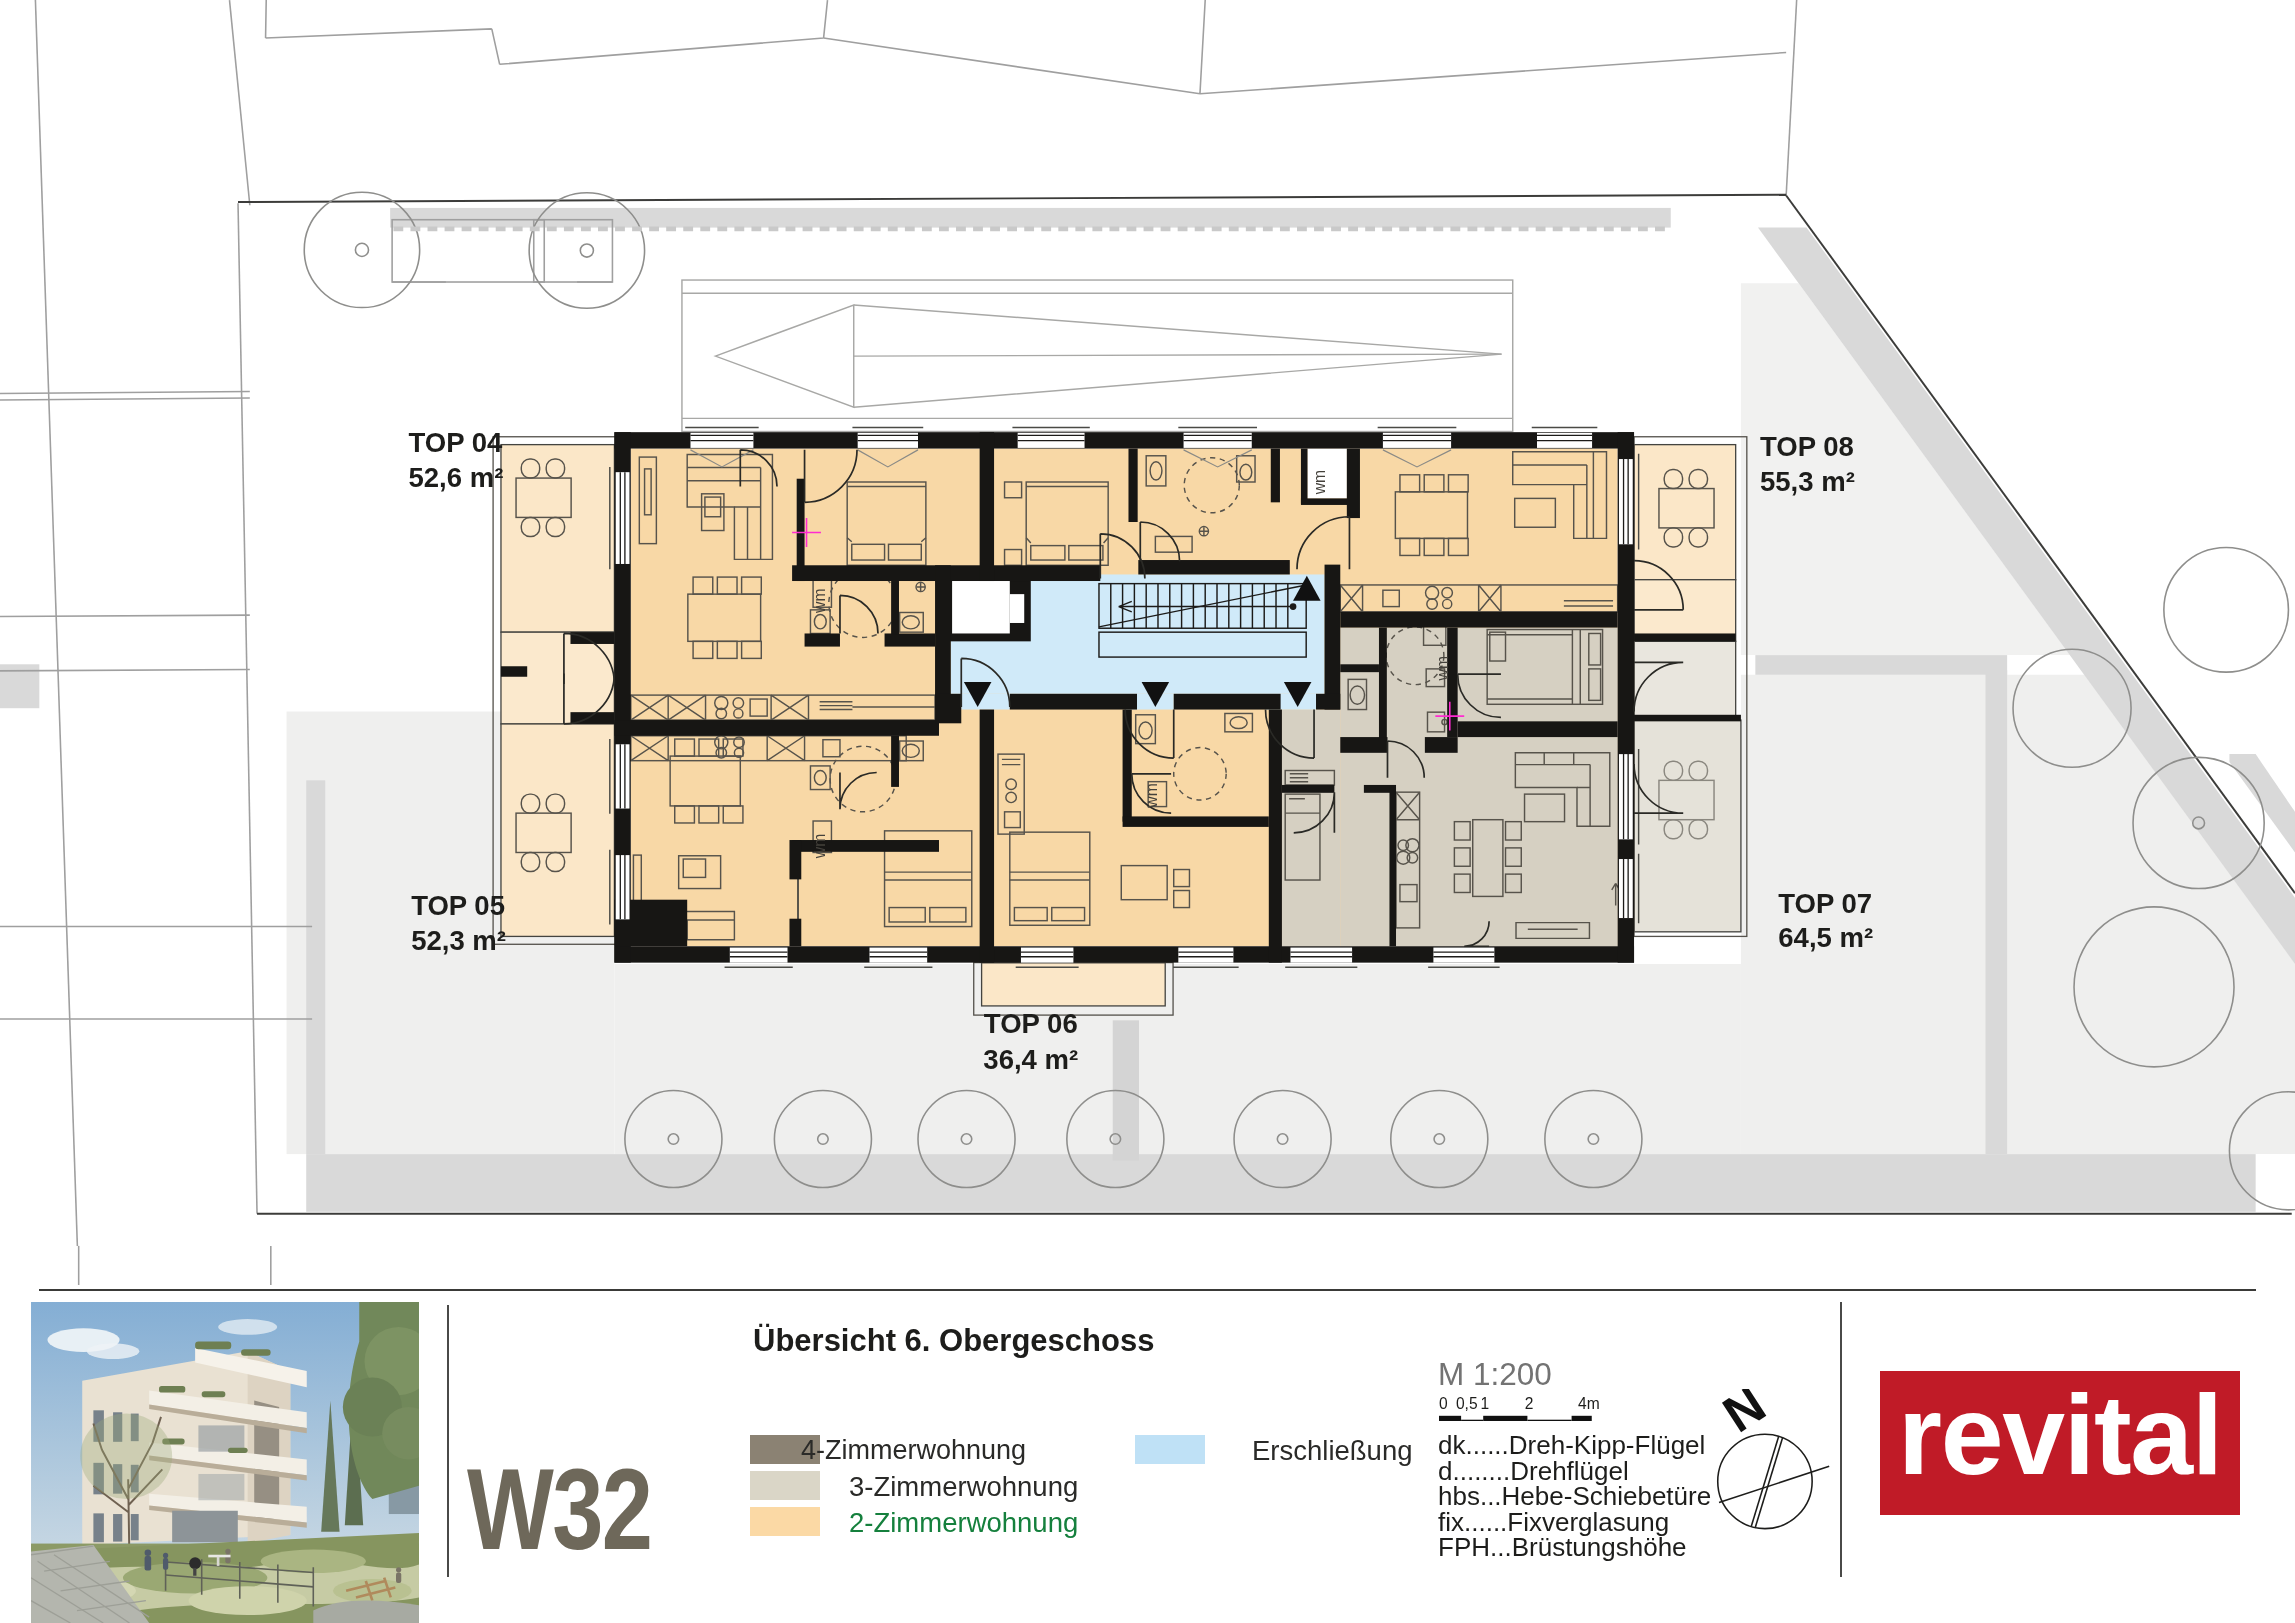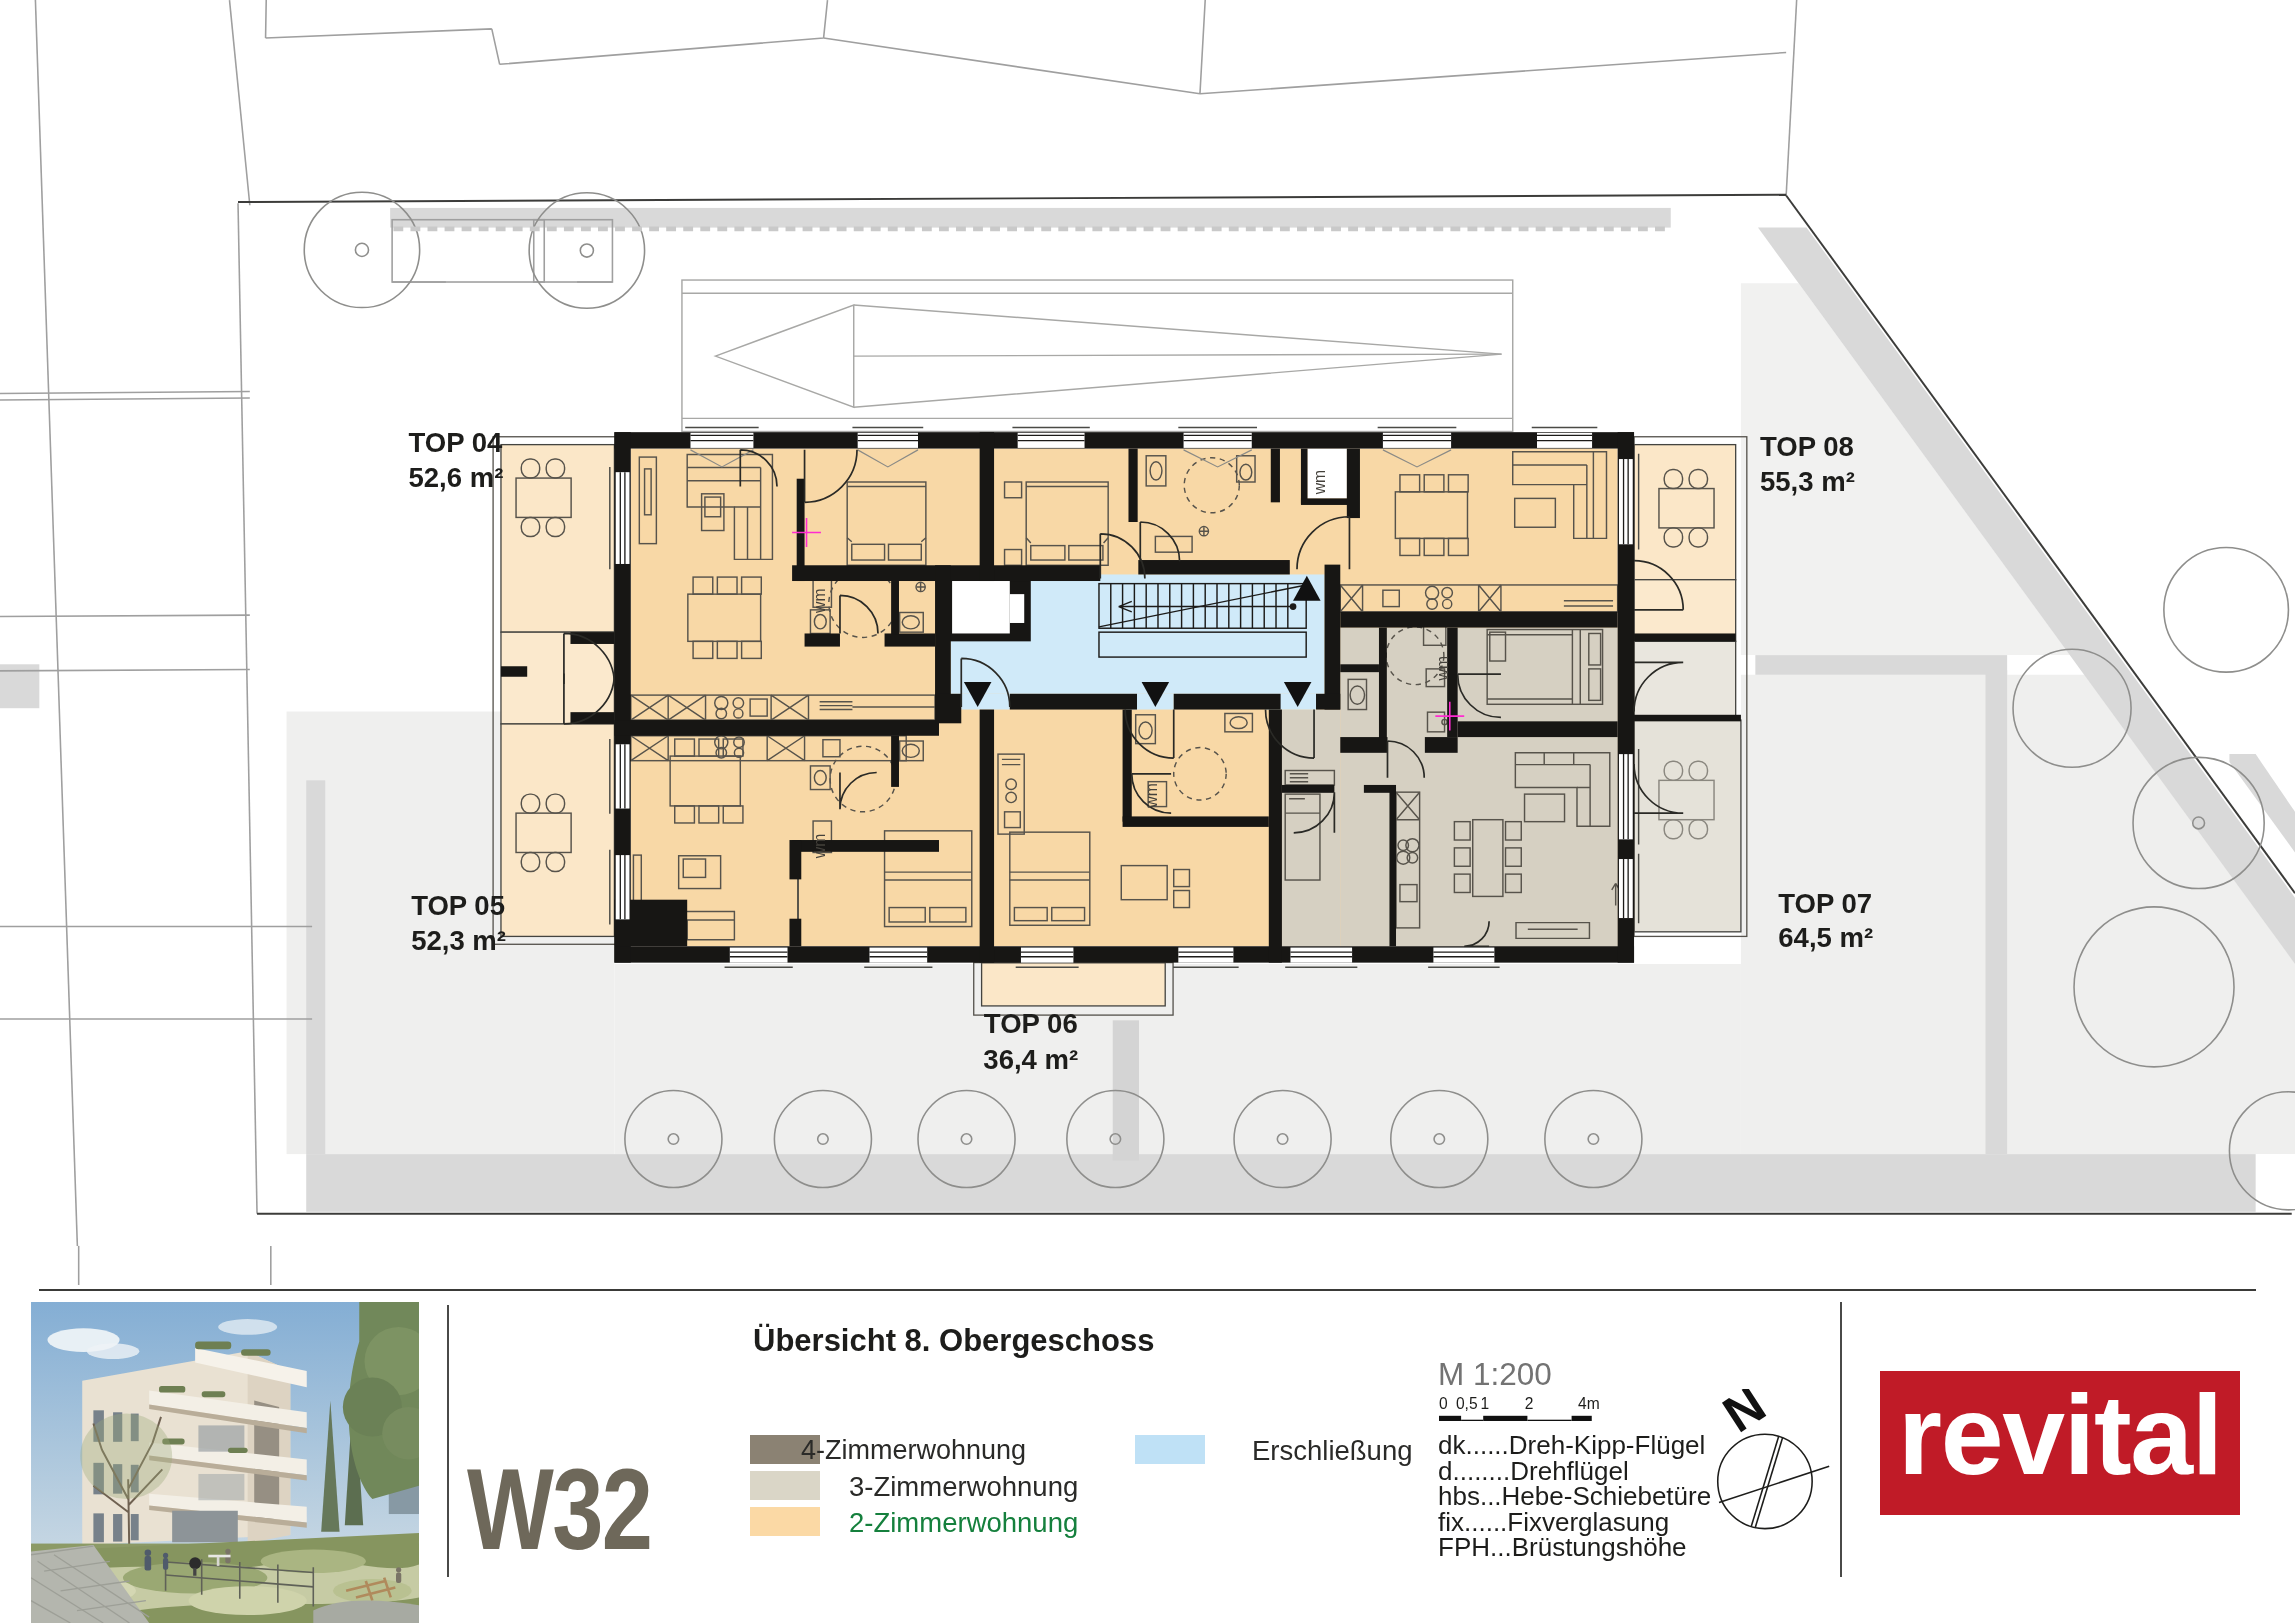--- a/index.html
+++ b/index.html
@@ -619,21 +619,21 @@
           <rect x="556" y="412" width="8" height="16" rx="3"></rect>
       </g>
       <circle cx="250" cy="398" r="9" fill="#2c2c2c"></circle>
         <rect x="247" y="405" width="5" height="12" fill="#444"></rect>
       <rect x="270" y="385" width="34" height="4" fill="#e8e8e4"></rect>
         <rect x="283" y="388" width="4" height="14" fill="#d8d8d2"></rect>
     </svg>
   </div>
   <div class="abs" style="left:447px;top:19.7px;width:2px;height:272px;background:#4a4a48;"></div>
   <div class="abs" style="left:467px;top:167px;font-weight:bold;font-size:115px;line-height:115px;color:#6e685a;letter-spacing:-2px;transform:scaleX(.80);transform-origin:left top;">W32</div>
-  <div class="abs" style="left:753px;top:38px;font-weight:bold;font-size:31px;color:#1d1d1b;">Übersicht 8. Obergeschoss</div>
+  <div class="abs" style="left:753px;top:38px;font-weight:bold;font-size:31px;color:#1d1d1b;">Übersicht 6. Obergeschoss</div>
 
   <div class="abs" style="left:750px;top:150px;width:70px;height:29px;background:#8b8273;"></div>
   <div class="abs" style="left:750px;top:186px;width:70px;height:29px;background:#dad6c7;"></div>
   <div class="abs" style="left:750px;top:222px;width:70px;height:29px;background:#fbd9a5;"></div>
   <div class="abs" style="left:801px;top:150px;font-size:27px;color:#2a2a28;">4-Zimmerwohnung</div>
   <div class="abs" style="left:849px;top:186px;font-size:27.5px;color:#2a2a28;">3-Zimmerwohnung</div>
   <div class="abs" style="left:849px;top:222px;font-size:27.5px;color:#15803d;">2-Zimmerwohnung</div>
   <div class="abs" style="left:1135px;top:150px;width:70px;height:29px;background:#bfe1f6;"></div>
   <div class="abs" style="left:1232px;top:150px;font-size:27.5px;color:#2a2a28;margin-left:20px;">Erschließung</div>
 

